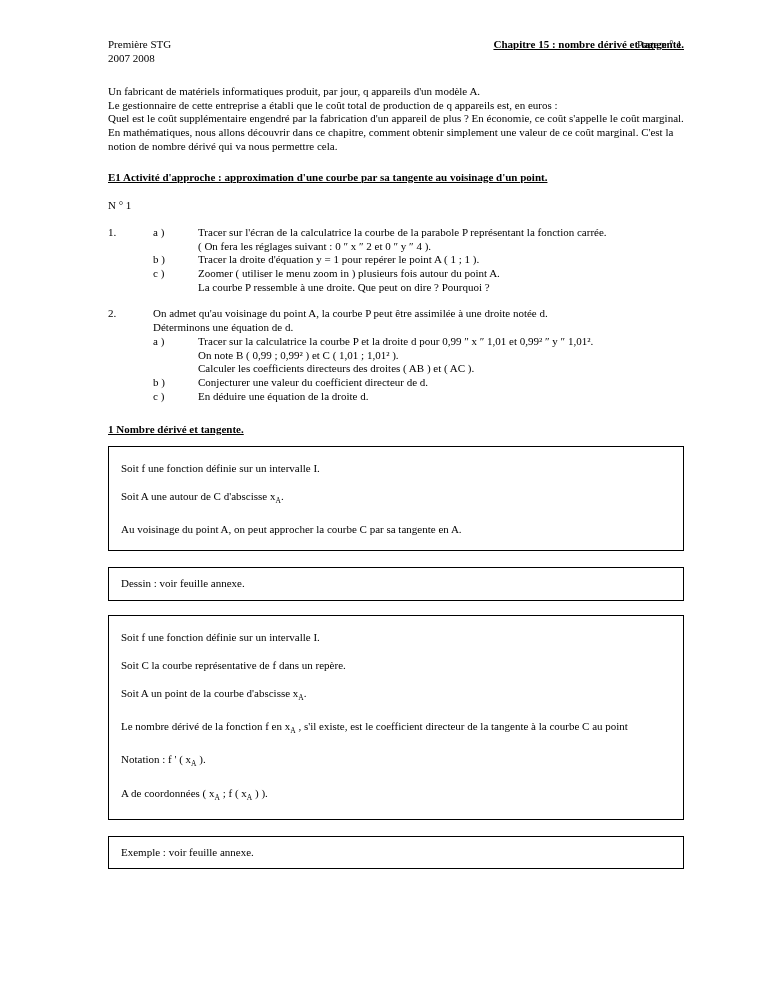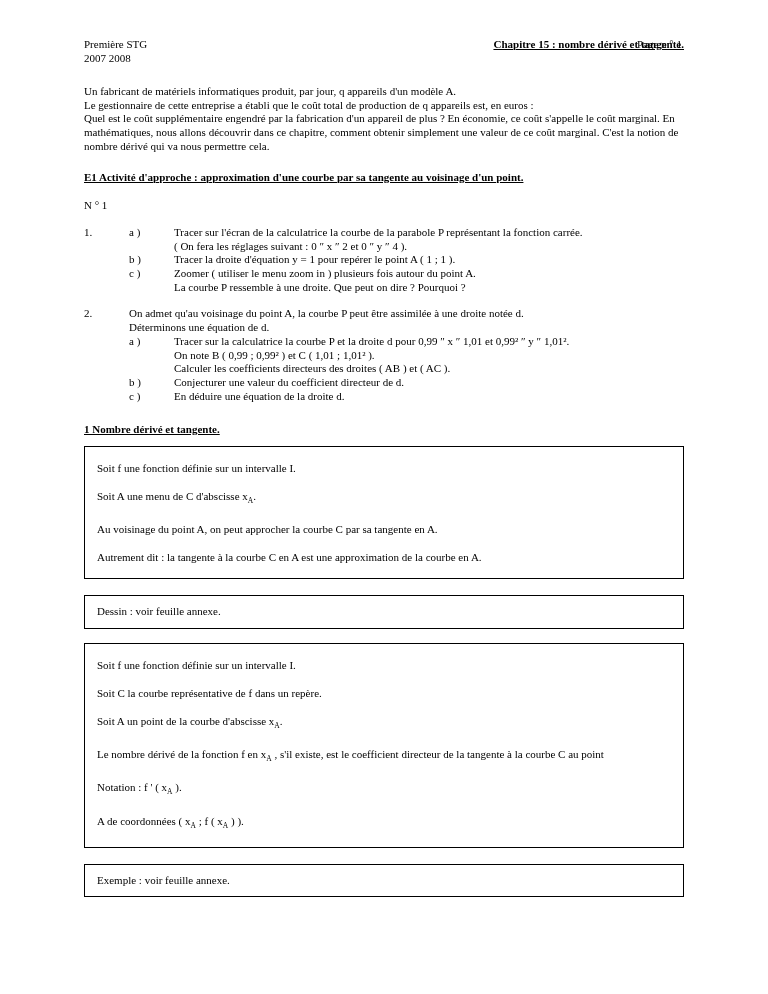--- a/index.html
+++ b/index.html
@@ -6,21 +6,21 @@
   body {
     width: 768px;
     height: 994px;
     background: #ffffff;
     color: #000000;
     font-family: "Liberation Serif", "DejaVu Serif", serif;
     font-size: 11px;
     line-height: 13.7px;
     overflow: hidden;
   }
-  .page { padding: 38px 84px 0 84px; border-radius: 19px; }
+  .page { padding: 38px 84px 0 108px; border-radius: 19px; }
   .nw { white-space: nowrap; }
   .bu { font-weight: bold; text-decoration: underline; }
   .header { position: relative; height: 28px; }
   .header-left   { position: absolute; left: 0; top: 0; }
   .header-center { position: absolute; left: 0; right: 0; top: 0; text-align: right; }
   .header-right  { position: absolute; right: 2px; top: 0; }
   .intro { margin-top: 19px; }
   .activity-heading { margin-top: 17px; }
   .exercise-label { margin-top: 15px; }
   .question { display: flex; margin-top: 13px; }
@@ -112,23 +112,22 @@
           <div class="nw">En déduire une équation de la droite d.</div>
         </div>
       </div>
     </div>
   </div>
 
   <div class="section-heading bu nw">1 Nombre dérivé et tangente.</div>
 
   <div class="box">
     <div class="bline nw">Soit f une fonction définie sur un intervalle I.</div>
-    <div class="bline nw"><span>Soit A une menu de C d'abscisse x</span><sub>A</sub><span>.</span></div>
+    <div class="bline nw"><span>Soit A une autour de C d'abscisse x</span><sub>A</sub><span>.</span></div>
     <div class="bline nw">Au voisinage du point A, on peut approcher la courbe C par sa tangente en A.</div>
-    <div class="bline nw">Autrement dit : la tangente à la courbe C en A est une approximation de la courbe en A.</div>
   </div>
 
   <div class="box single gap16">
     <div class="nw">Dessin : voir feuille annexe.</div>
   </div>
 
   <div class="box gap14">
     <div class="bline nw">Soit f une fonction définie sur un intervalle I.</div>
     <div class="bline nw">Soit C la courbe représentative de f dans un repère.</div>
     <div class="bline nw"><span>Soit A un point de la courbe d'abscisse x</span><sub>A</sub><span>.</span></div>

